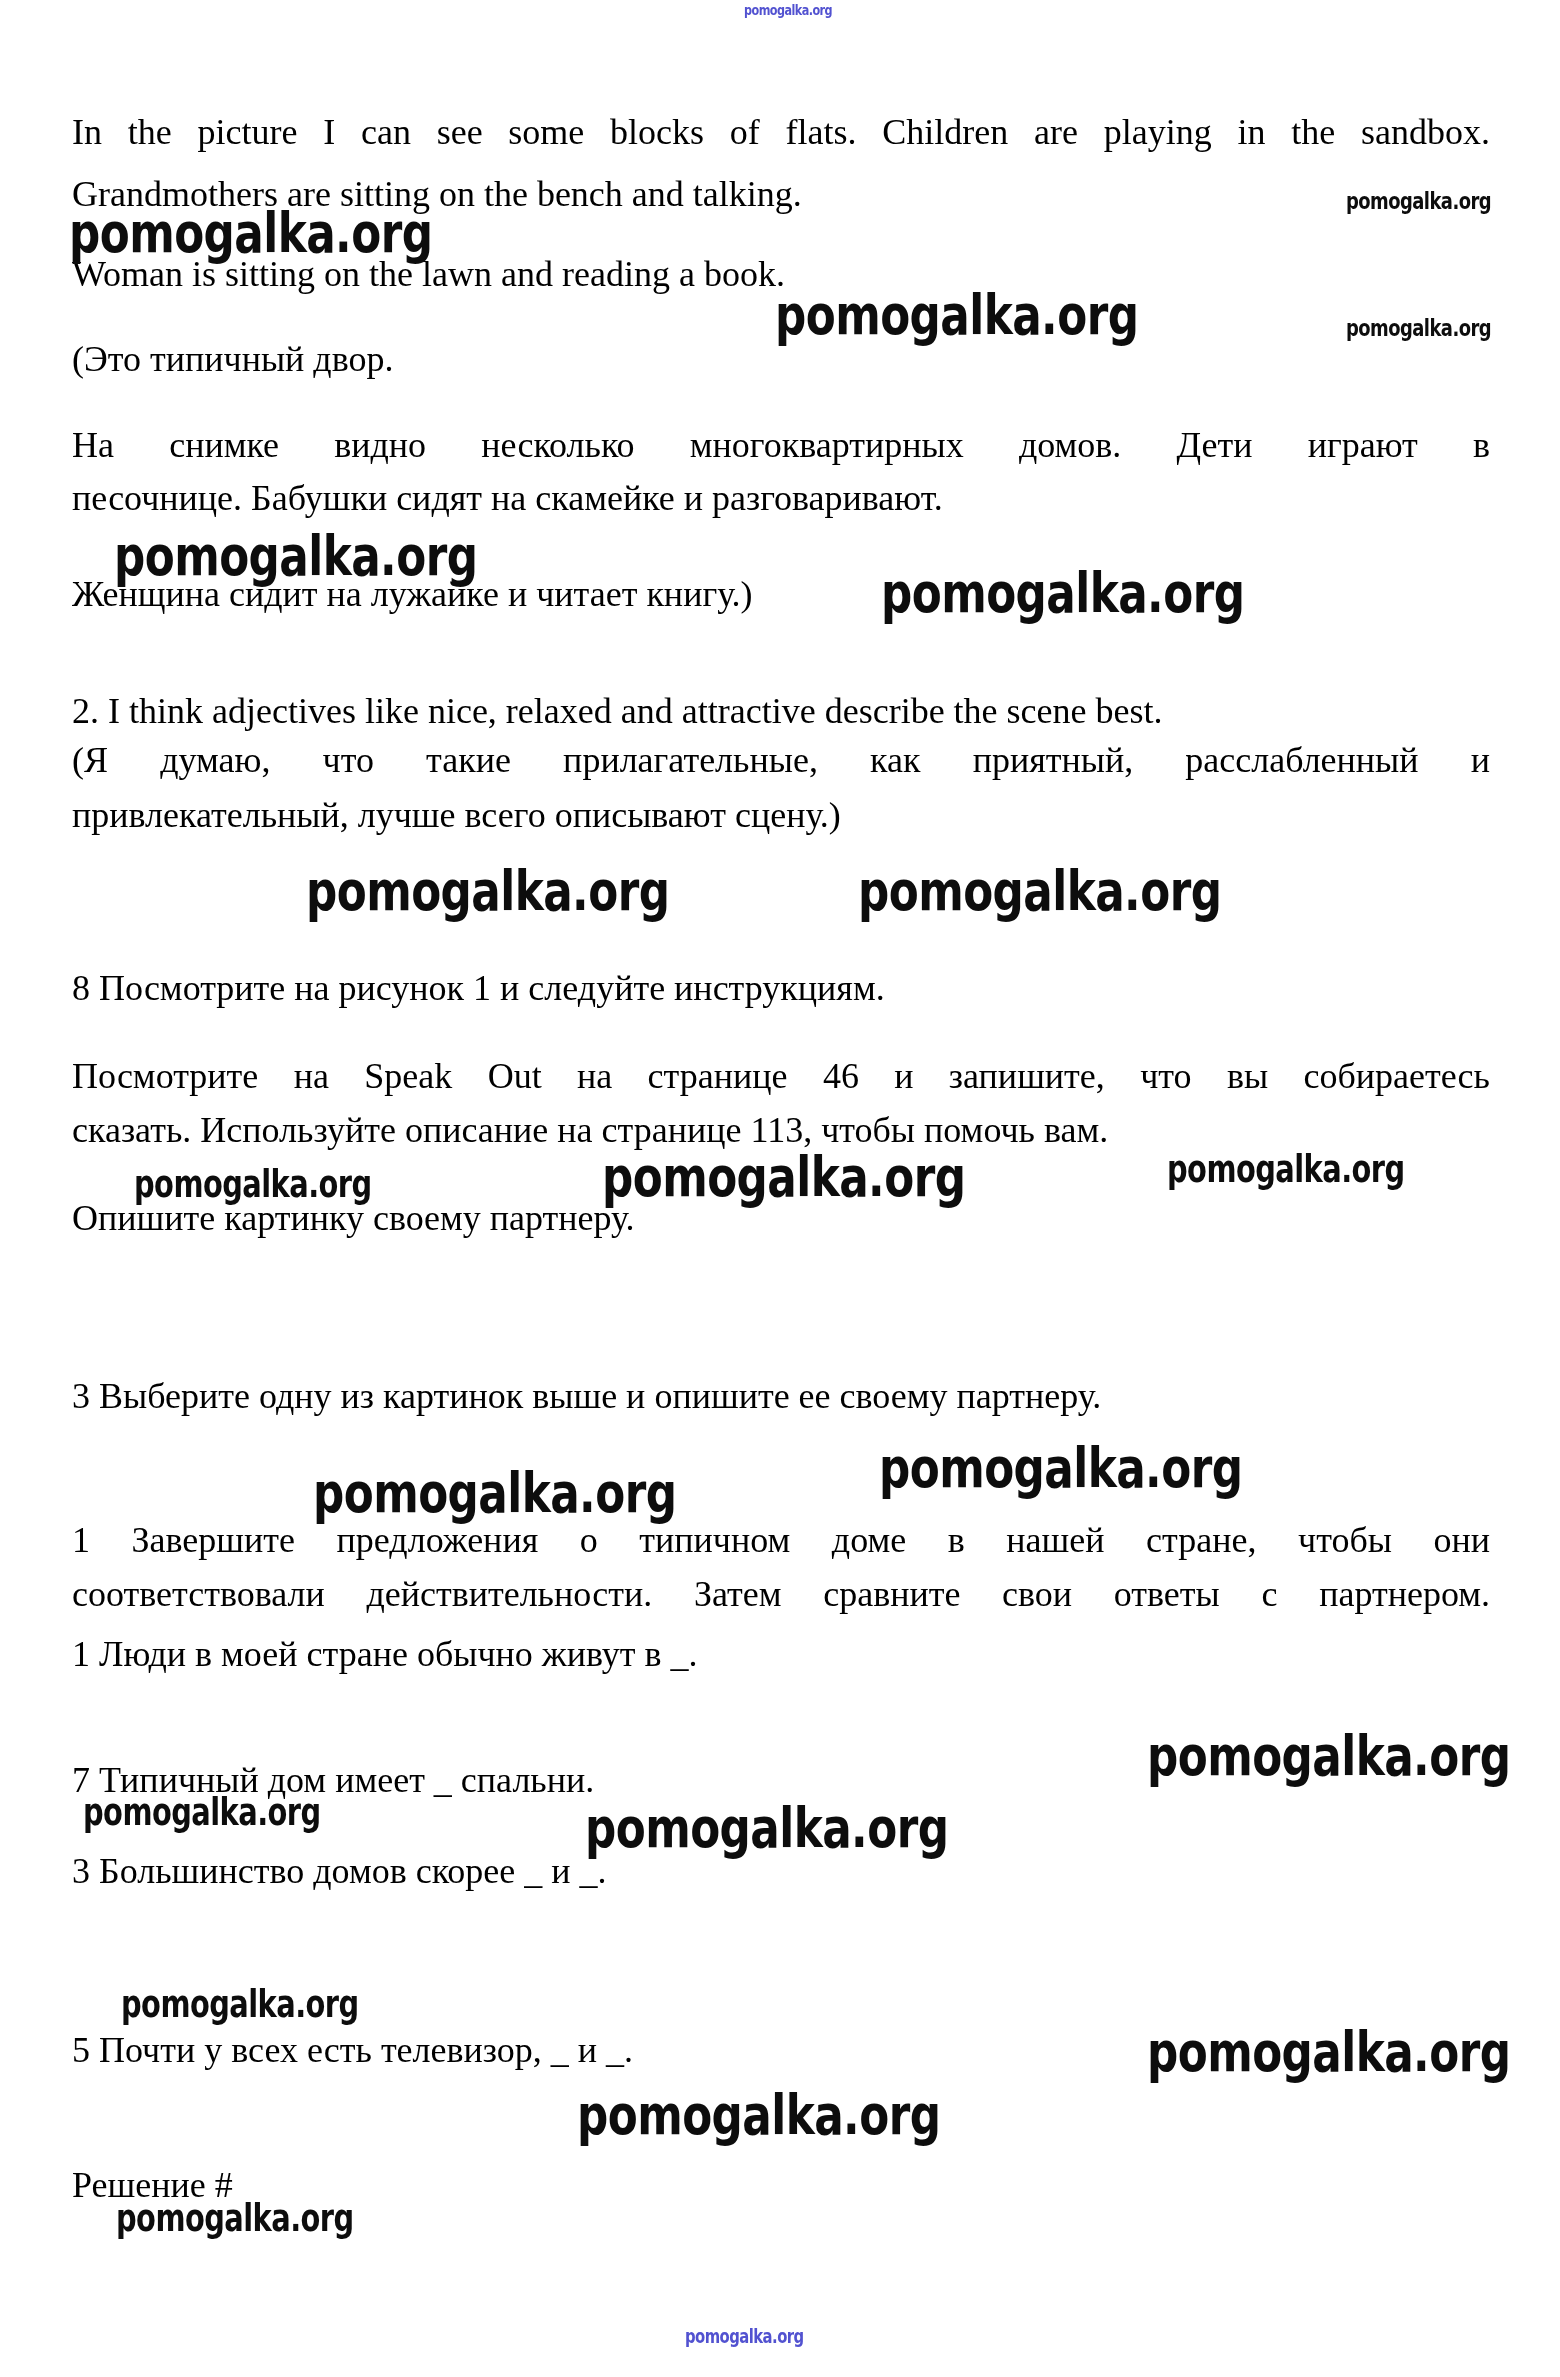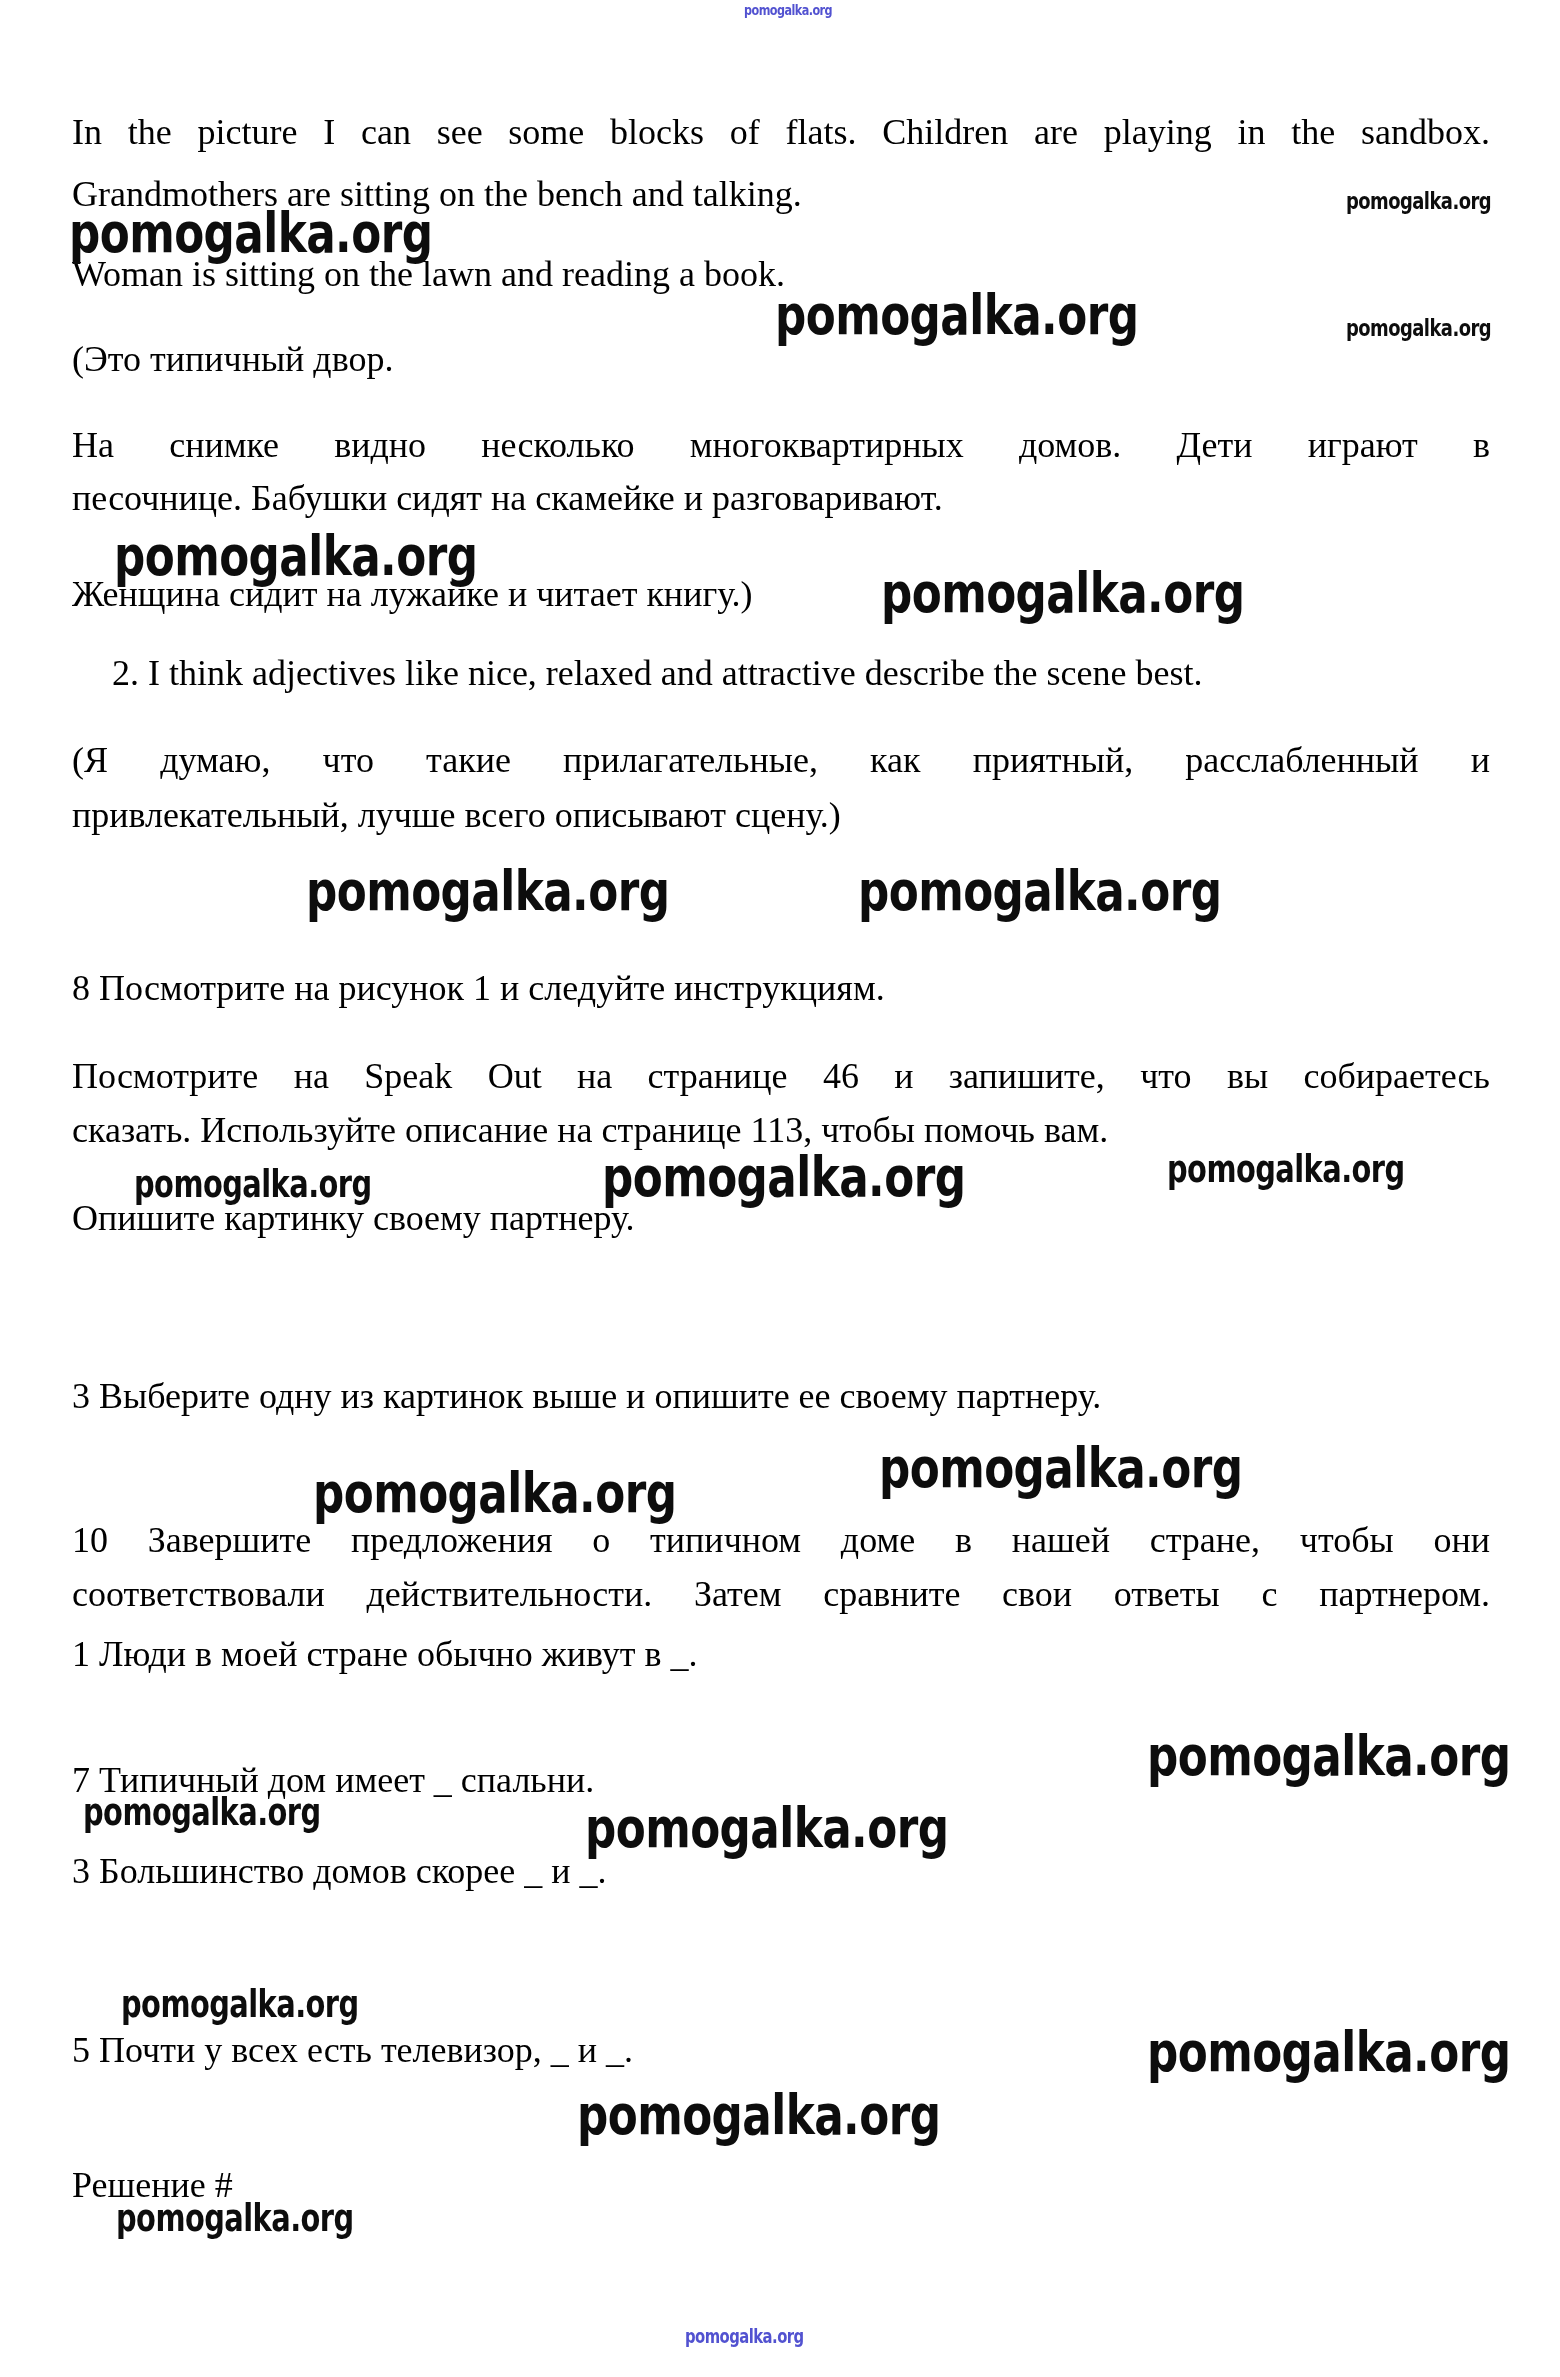--- a/index.html
+++ b/index.html
@@ -47,21 +47,21 @@
   .wm-blue.bottom { font-size: 19px; }
 
   
   .L1  { top: 110px; }
   .L2  { top: 172px; }
   .L3  { top: 252px; }
   .L4  { top: 337px; }
   .L5  { top: 423px; }
   .L6  { top: 476px; }
   .L7  { top: 572px; }
-  .L8  { top: 651px; margin-left: 40px; }
+  .L8  { top: 689px; }
   .L9  { top: 738px; }
   .L10 { top: 793px; }
   .L11 { top: 966px; }
   .L12 { top: 1054px; }
   .L13 { top: 1108px; }
   .L14 { top: 1196px; }
   .L15 { top: 1374px; }
   .L16 { top: 1518px; }
   .L17 { top: 1572px; }
   .L18 { top: 1632px; }
@@ -112,21 +112,21 @@
   <div class="line L6">песочнице. Бабушки сидят на скамейке и разговаривают.</div>
   <div class="line L7">Женщина сидит на лужайке и читает книгу.)</div>
   <div class="line L8">2. I think adjectives like nice, relaxed and attractive describe the scene best.</div>
   <div class="line just L9">(Я думаю, что такие прилагательные, как приятный, расслабленный и</div>
   <div class="line L10">привлекательный, лучше всего описывают сцену.)</div>
   <div class="line L11">8 Посмотрите на рисунок 1 и следуйте инструкциям.</div>
   <div class="line just L12">Посмотрите на Speak Out на странице 46 и запишите, что вы собираетесь</div>
   <div class="line L13">сказать. Используйте описание на странице 113, чтобы помочь вам.</div>
   <div class="line L14">Опишите картинку своему партнеру.</div>
   <div class="line L15">3 Выберите одну из картинок выше и опишите ее своему партнеру.</div>
-  <div class="line just L16">10 Завершите предложения о типичном доме в нашей стране, чтобы они</div>
+  <div class="line just L16">1 Завершите предложения о типичном доме в нашей стране, чтобы они</div>
   <div class="line just L17">соответствовали действительности. Затем сравните свои ответы с партнером.</div>
   <div class="line L18">1 Люди в моей стране обычно живут в _.</div>
   <div class="line L19">7 Типичный дом имеет _ спальни.</div>
   <div class="line L20">3 Большинство домов скорее _ и _.</div>
   <div class="line L22">5 Почти у всех есть телевизор, _ и _.</div>
   <div class="line bold L23">Решение #</div>
 
   <span class="wm wm-big K1">pomogalka.org</span>
   <span class="wm wm-sm  S1">pomogalka.org</span>
   <span class="wm wm-big K2">pomogalka.org</span>

